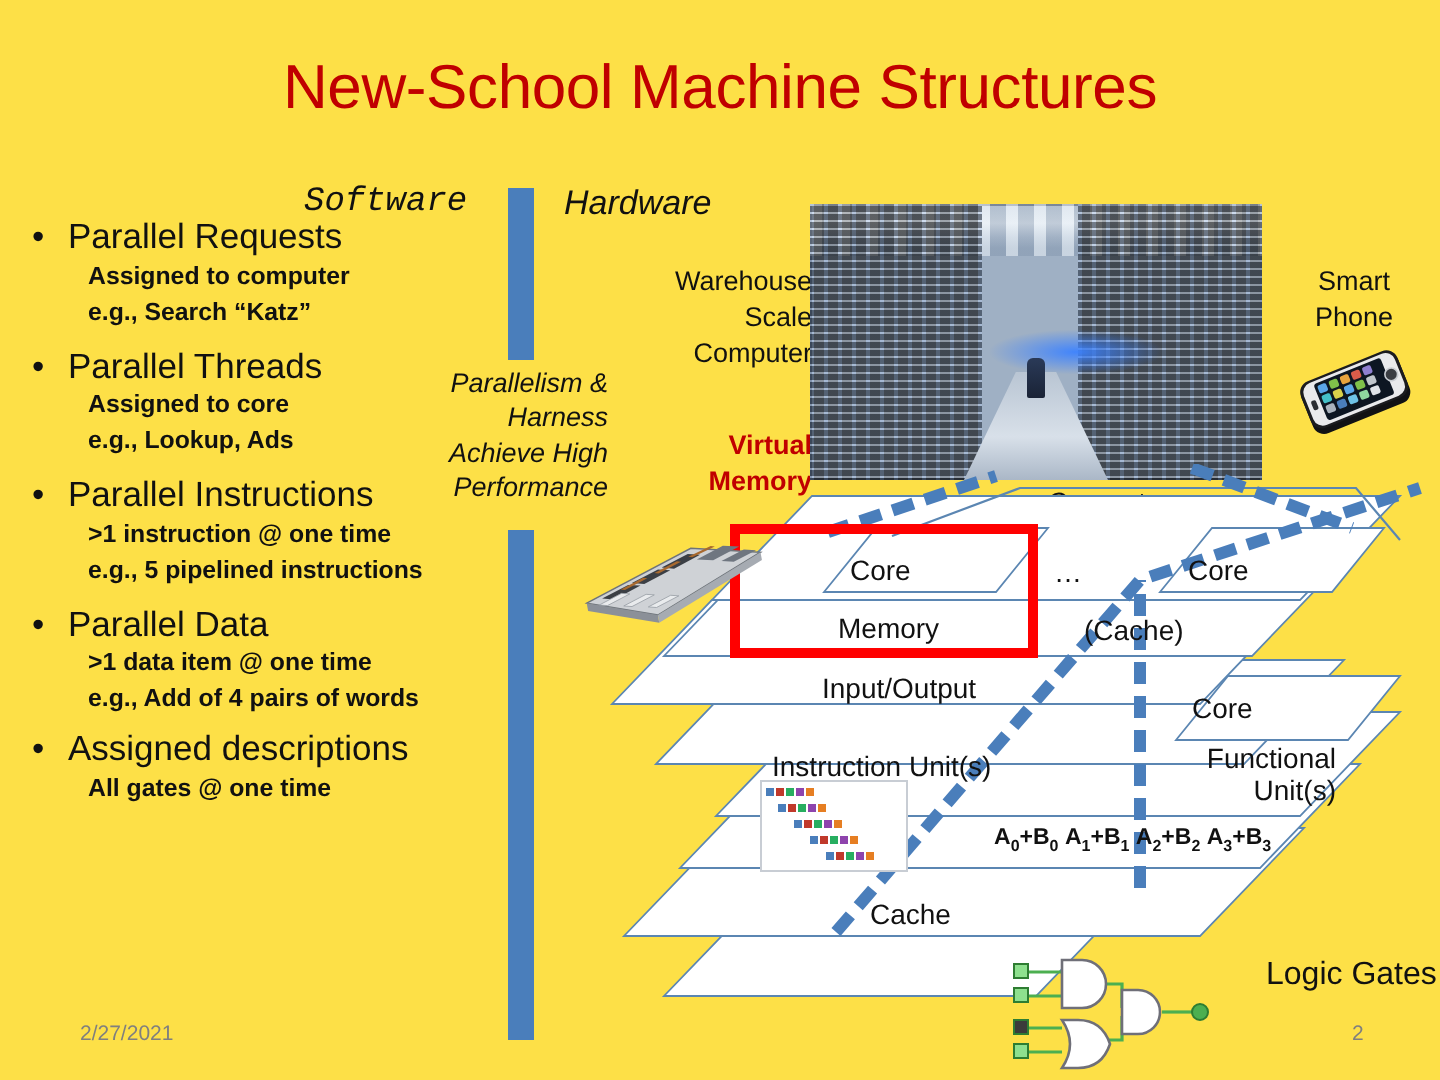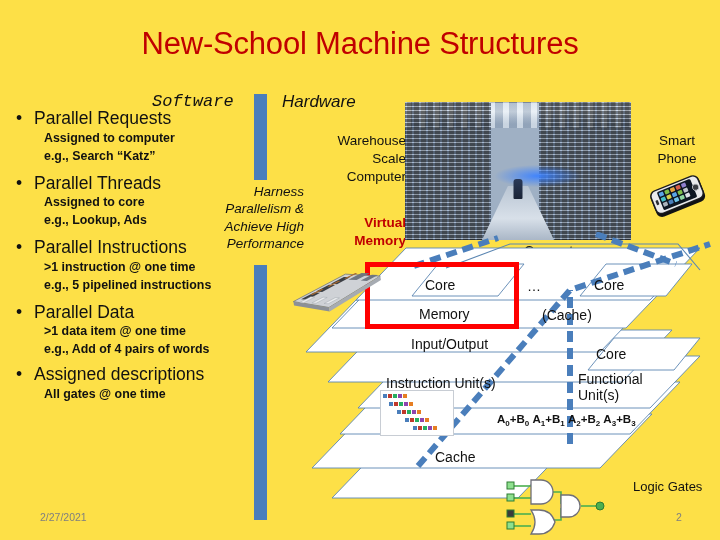--- a/index.html
+++ b/index.html
@@ -110,21 +110,21 @@
     color: #111111;
   }
   #computer-label {
     left: 524px; top: 243px;
     font-size: 14px;
     color: #111111;
     white-space: nowrap;
   }
   #logic-gates-label {
     left: 633px; top: 479px;
-    font-size: 13px;
+    font-size: 16px;
     color: #111111;
     white-space: nowrap;
   }
 
   
   #warehouse-photo {
     left: 405px; top: 102px; width: 226px; height: 138px;
     background:
       linear-gradient(to bottom, #cfd9e4 0%, #e8eef4 7%, #b9c6d6 12%, #9fb0c4 16%),
       radial-gradient(ellipse 36px 26px at 50% 62%, #dfe7ef 0%, #9fb6cc 55%, #24324a 100%),
@@ -203,21 +203,21 @@
   #label-core-1      { left: 425px; top: 277px; }
   #label-ellipsis    { left: 527px; top: 278px; font-size: 14px; }
   #label-core-2      { left: 594px; top: 277px; }
   #label-memory      { left: 419px; top: 306px; }
   #label-cache-paren { left: 542px; top: 307px; }
   #label-io          { left: 411px; top: 336px; }
   #label-core-3      { left: 596px; top: 346px; }
   #label-iu          { left: 386px; top: 375px; }
   #label-fu          {
     left: 578px; top: 371px; width: 90px;
-    text-align: left; line-height: 1.15; white-space: normal;
+    text-align: right; line-height: 1.15; white-space: normal;
   }
   #label-simd {
     left: 497px; top: 413px;
     font-size: 11.5px; font-weight: bold; color: #111111;
     white-space: nowrap;
   }
   #label-simd sub { font-size: 8px; }
   #label-cache-bottom { left: 435px; top: 449px; }
 
   
@@ -278,22 +278,22 @@
     <div class="gap-sm"></div>
 
     <div class="bullet-row">
       <span class="dot">•</span>
       <span>Assigned descriptions</span>
     </div>
     <div class="sub-row">All gates @ one time</div>
   </div>
 
   <div class="abs" id="harness-text">
+    <div>Parallelism &amp;</div>
     <div>Harness</div>
-    <div>Parallelism &amp;</div>
     <div>Achieve High</div>
     <div>Performance</div>
   </div>
 
   <div class="abs" id="wsc-label">
     <div>Warehouse</div>
     <div>Scale</div>
     <div>Computer</div>
   </div>
 

